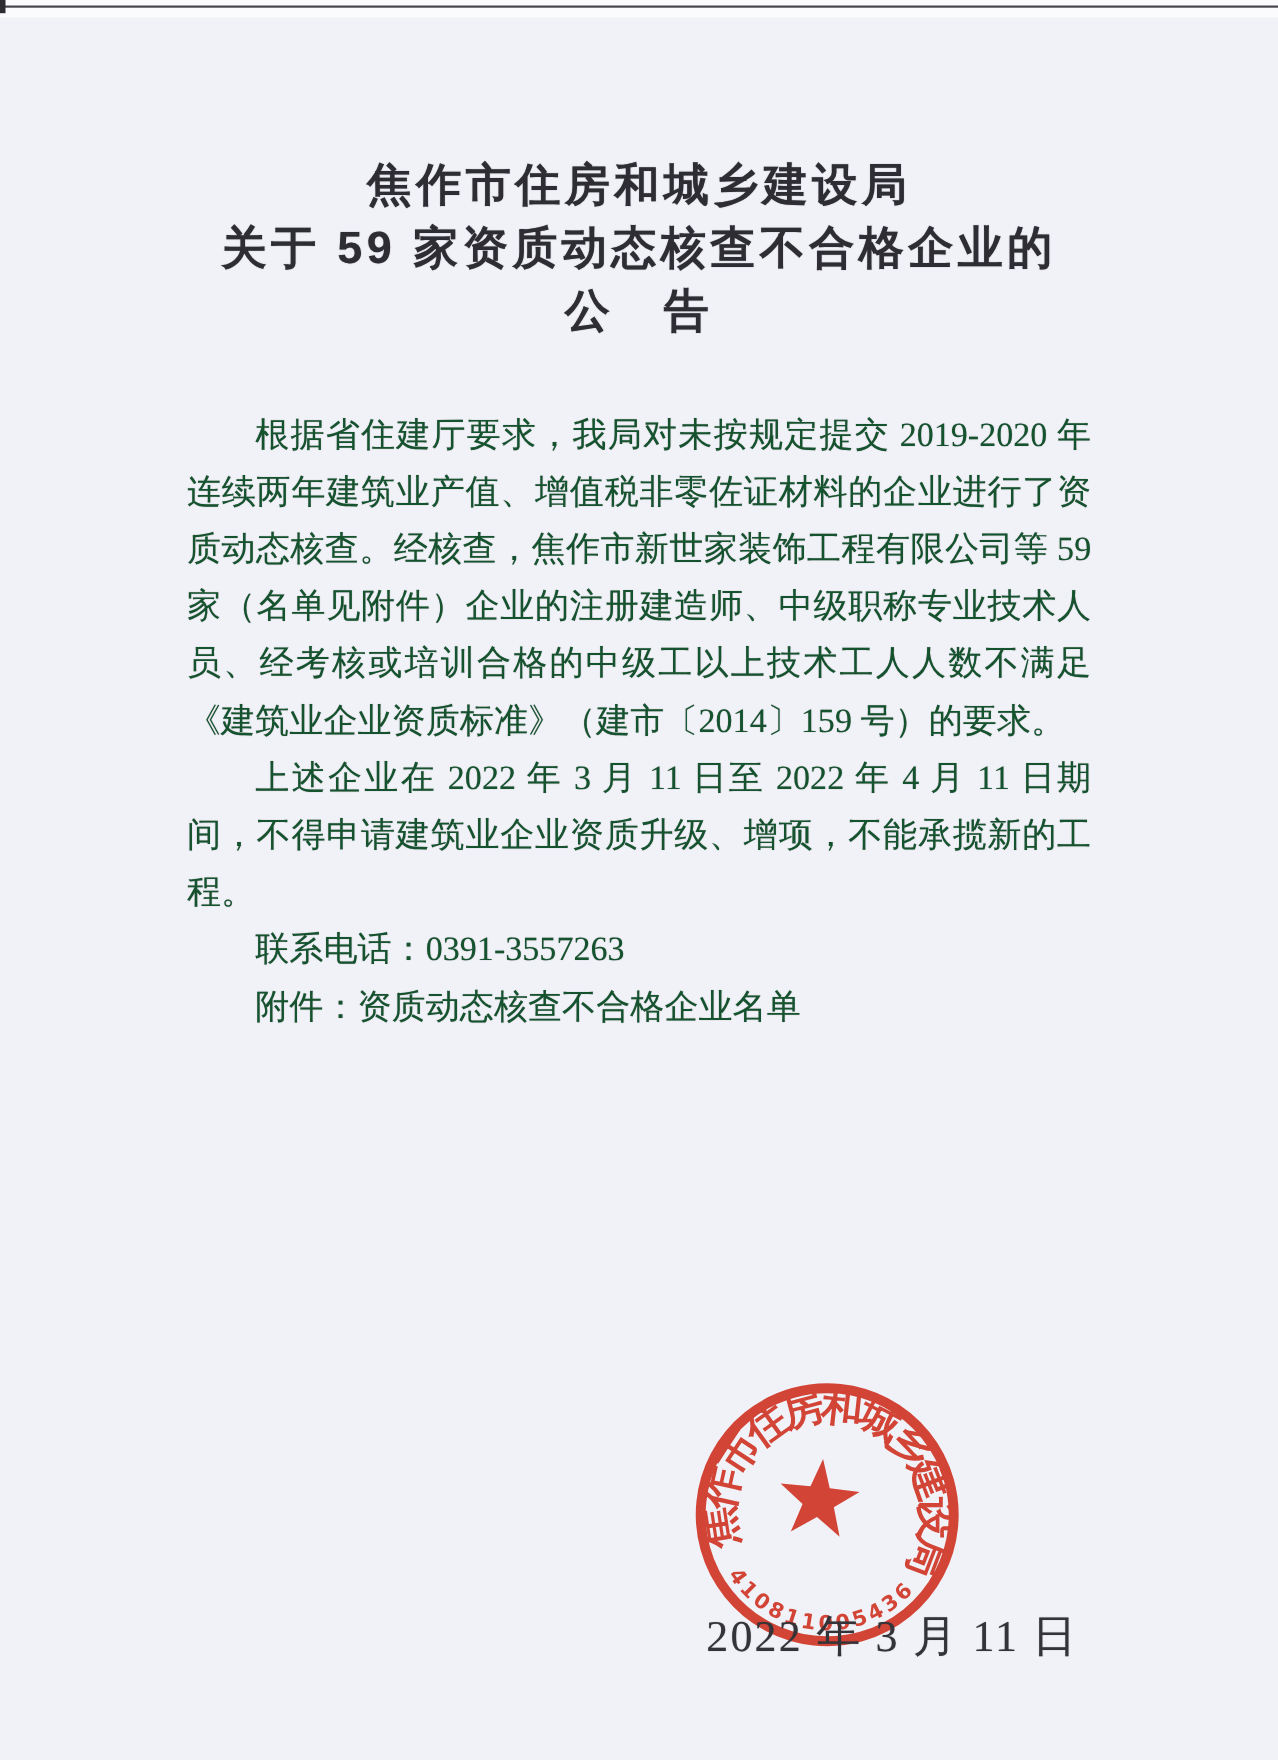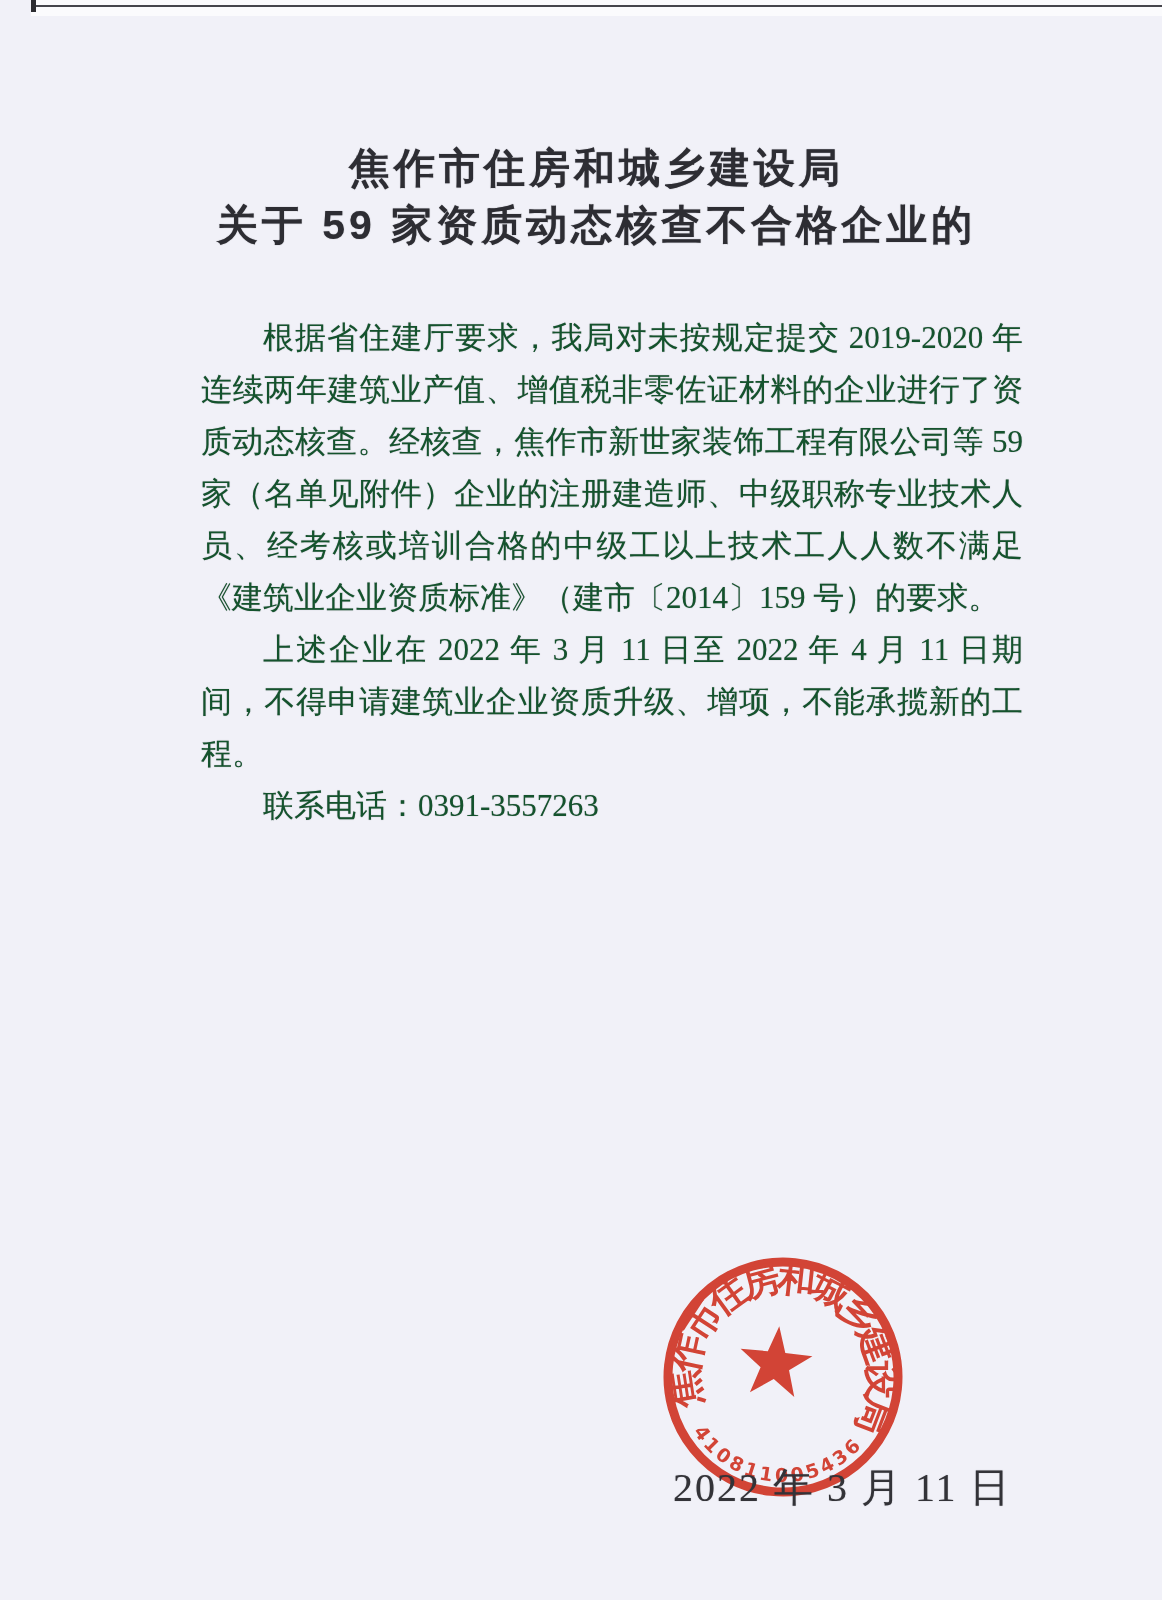--- a/index.html
+++ b/index.html
@@ -3,21 +3,21 @@
 <meta charset="utf-8">
 <style>
   html, body { margin: 0; padding: 0; }
   body {
     width: 1162px; height: 1600px;
     background: #f1f1f8;
     position: relative;
     overflow: hidden;
     font-family: "Liberation Serif", serif;
   }
-  .page { position: absolute; inset: 0; margin-left: 31px; }
+  .page { position: absolute; inset: 0; }
 
   
   .scan-strip {
     position: absolute; top: 0; left: 0; right: 0; height: 16px;
     background: #fbfbfd;
   }
   .scan-line {
     position: absolute; top: 5px; left: 0; right: 0; height: 2px;
     background: #45454c;
   }
@@ -95,26 +95,28 @@
 <div class="page">
 
   <div class="scan-strip">
     <div class="scan-line"></div>
     <div class="scan-corner"></div>
   </div>
 
   <div class="title-block">
     <div class="title-line">焦作市住房和城乡建设局</div>
     <div class="title-line">关于 59 家资质动态核查不合格企业的</div>
+    <div class="title-line">公　告</div>
   </div>
 
   <div class="body-text">
     <p>根据省住建厅要求，我局对未按规定提交 2019-2020 年连续两年建筑业产值、增值税非零佐证材料的企业进行了资质动态核查。经核查，焦作市新世家装饰工程有限公司等 59 家（名单见附件）企业的注册建造师、中级职称专业技术人员、经考核或培训合格的中级工以上技术工人人数不满足《建筑业企业资质标准》（建市〔2014〕159 号）的要求。</p>
     <p>上述企业在 2022 年 3 月 11 日至 2022 年 4 月 11 日期间，不得申请建筑业企业资质升级、增项，不能承揽新的工程。</p>
     <p>联系电话：0391-3557263</p>
+    <p class="attachment-line">附件：资质动态核查不合格企业名单</p>
   </div>
 
   <svg class="seal" viewBox="0 0 260 260" xmlns="http://www.w3.org/2000/svg">
     <defs>
       <path id="sealTopArc" d="M 52.1 166.4 A 86 86 0 1 1 207.9 166.4" fill="none"></path>
       <path id="sealBottomArc" d="M 44.0 190.3 A 105 105 0 0 0 216.0 190.3" fill="none"></path>
     </defs>
     <circle class="seal-ring" cx="130" cy="130" r="115" stroke="#dd3a27"></circle>
     <polygon fill="#dd3a27" points="121,80 129.8,105.9 157.1,106.3 135.3,122.6 143.3,148.7 121,133 98.7,148.7 106.7,122.6 84.9,106.3 112.2,105.9"></polygon>
     <text class="seal-text" fill="#dd3a27">

